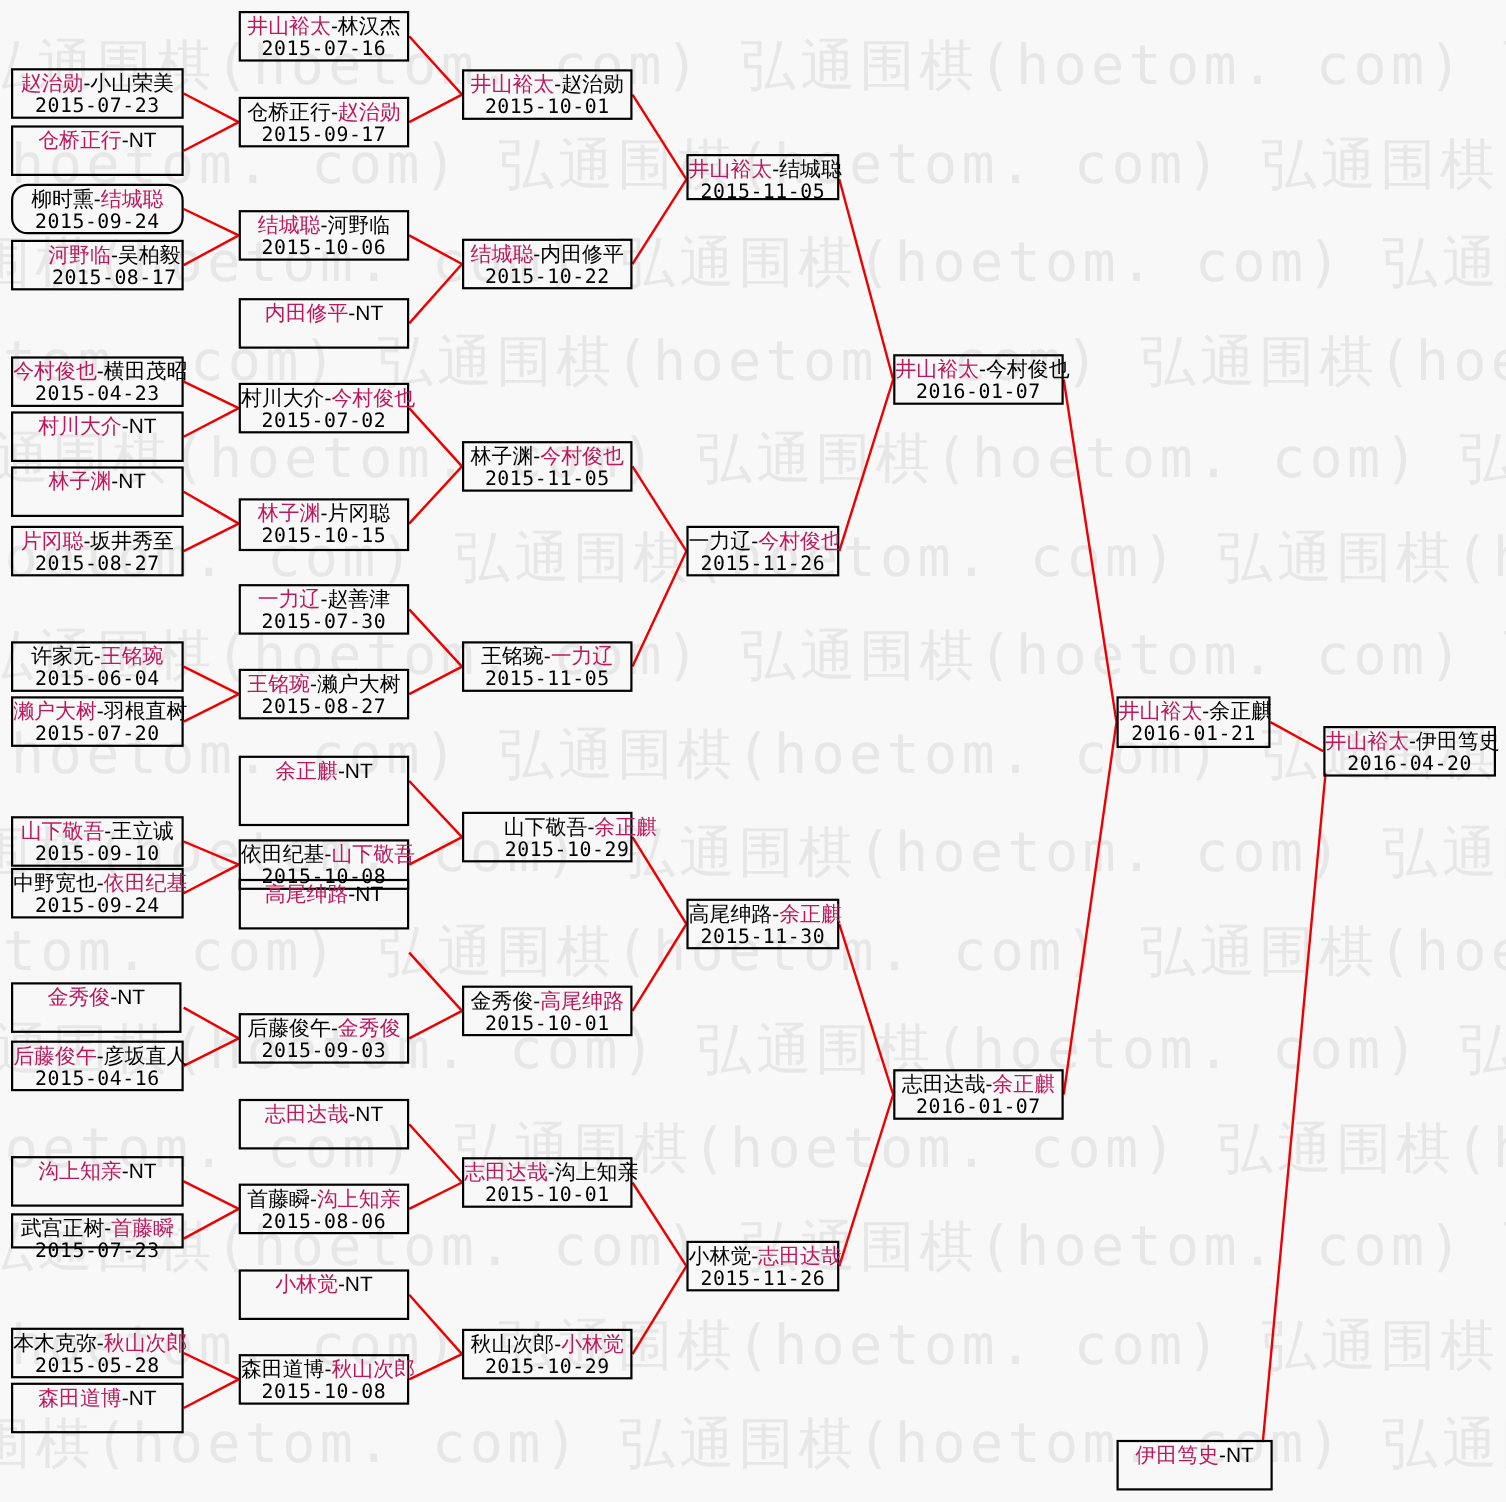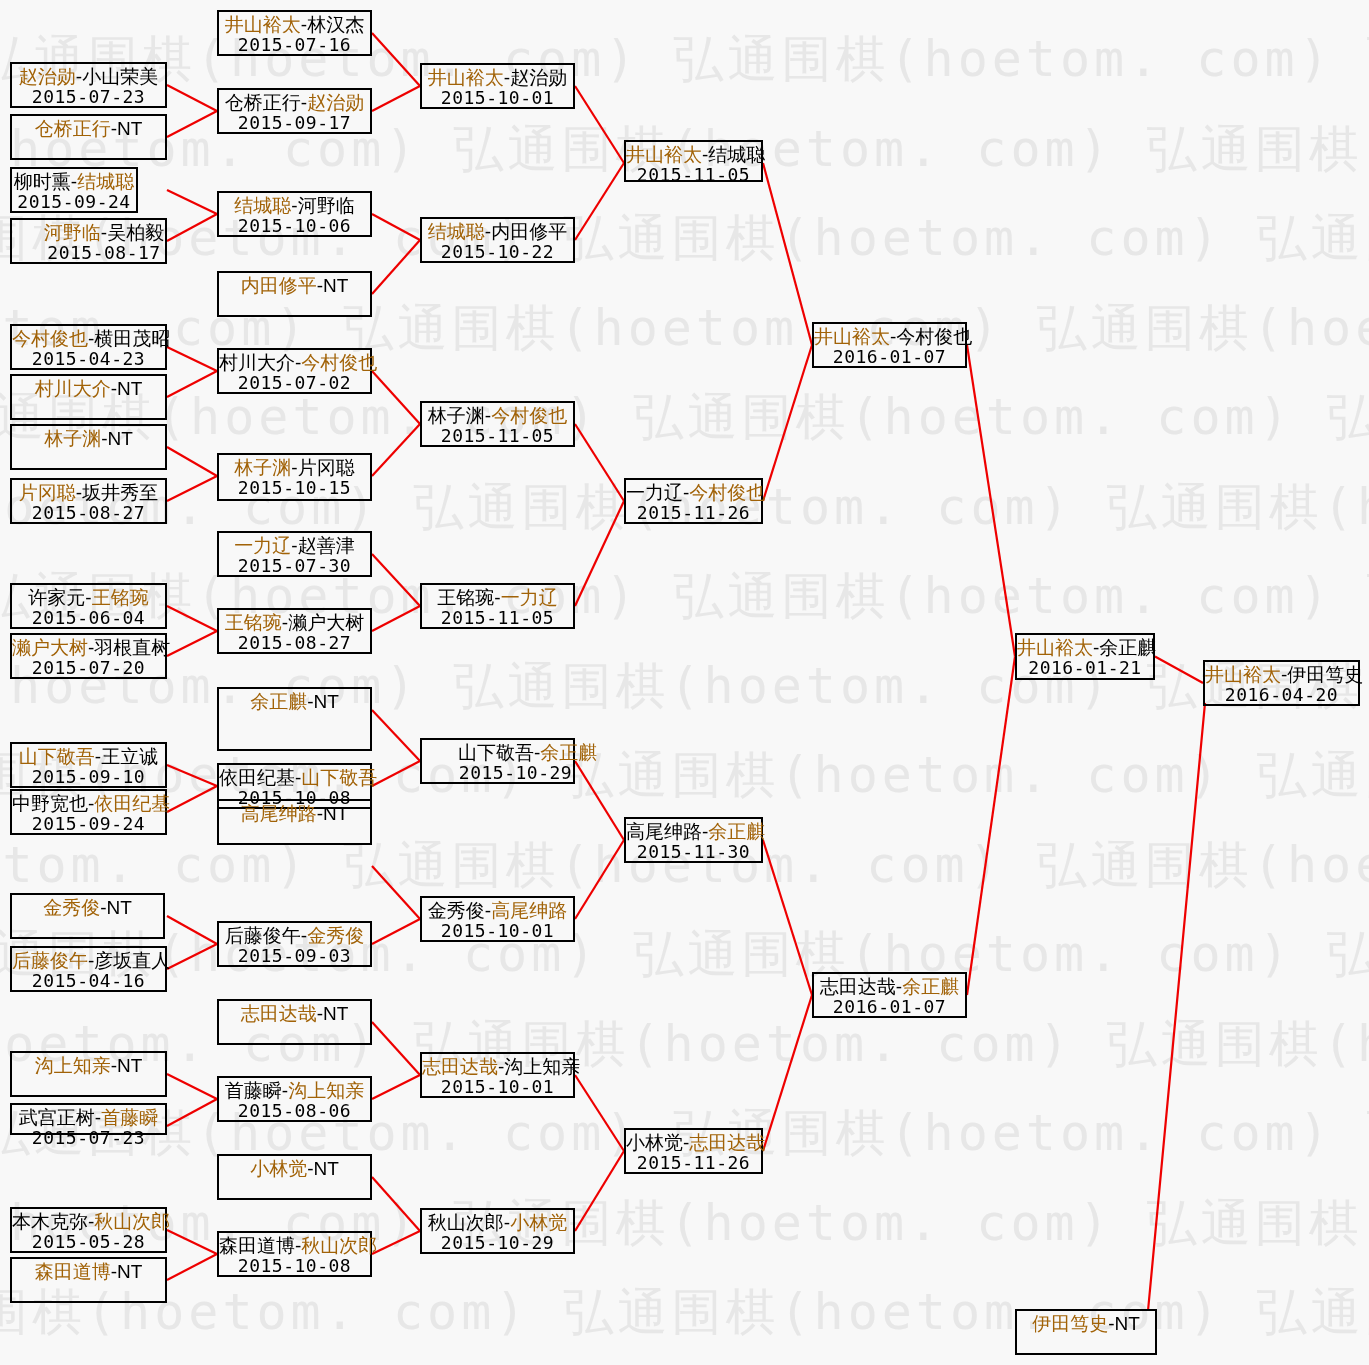--- a/index.html
+++ b/index.html
@@ -47,21 +47,21 @@
     white-space:nowrap;
   }
   .match-line2{
     font-family:"DejaVu Sans Mono", monospace;
     font-size:18px;
     line-height:20px;
     letter-spacing:0.5px;
     color:#000;
     white-space:nowrap;
   }
-  .winner{color:#a16207;}
+  .winner{color:#be185d;}
 </style>
 </head>
 <body>
 
 <div id="stage">
   <div id="watermark-layer" style="color: rgb(231, 231, 231);">
       <div class="wm-row" style="top: 32px; left: -20px;">弘通围棋(hoetom. com)  弘通围棋(hoetom. com)  弘通围棋(hoetom. com)  弘通围棋(hoetom. com)  </div>
       <div class="wm-row" style="top: 121.5px; left: -240px;">弘通围棋(hoetom. com)  弘通围棋(hoetom. com)  弘通围棋(hoetom. com)  弘通围棋(hoetom. com)  </div>
       <div class="wm-row" style="top: 211px; left: -130px;">弘通围棋(hoetom. com)  弘通围棋(hoetom. com)  弘通围棋(hoetom. com)  弘通围棋(hoetom. com)  </div>
       <div class="wm-row" style="top: 300.5px; left: -350px;">弘通围棋(hoetom. com)  弘通围棋(hoetom. com)  弘通围棋(hoetom. com)  弘通围棋(hoetom. com)  </div>
@@ -131,21 +131,21 @@
     </svg>
   <div id="boxes-layer">
       <div class="match-box" style="left: 10px; top: 62px; width: 157px; height: 46px;">
         <div class="match-line1"><span class="winner">赵治勋</span><span>-</span><span>小山荣美</span></div>
         <div class="match-line2">2015-07-23</div>
       </div>
       <div class="match-box" style="left: 10px; top: 114px; width: 157px; height: 46px;">
         <div class="match-line1"><span class="winner">仓桥正行</span><span>-</span><span>NT</span></div>
         <div class="match-line2"></div>
       </div>
-      <div class="match-box" style="left: 10px; top: 167px; width: 128px; height: 46px;">
+      <div class="match-box" style="left: 10px; top: 167px; width: 157px; height: 46px; border-radius: 15px;">
         <div class="match-line1"><span>柳时熏</span><span>-</span><span class="winner">结城聪</span></div>
         <div class="match-line2">2015-09-24</div>
       </div>
       <div class="match-box" style="left: 10px; top: 218px; width: 157px; height: 46px; padding-left: 31px;">
         <div class="match-line1"><span class="winner">河野临</span><span>-</span><span>吴柏毅</span></div>
         <div class="match-line2">2015-08-17</div>
       </div>
       <div class="match-box" style="left: 10px; top: 324px; width: 157px; height: 46px;">
         <div class="match-line1"><span class="winner">今村俊也</span><span>-</span><span>横田茂昭</span></div>
         <div class="match-line2">2015-04-23</div>

